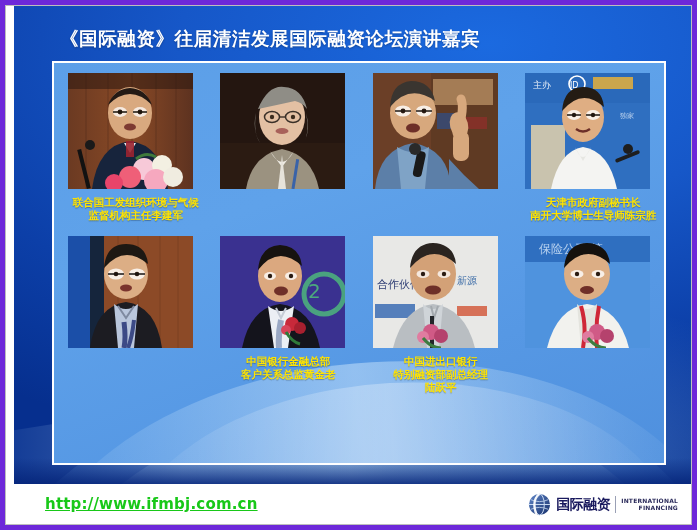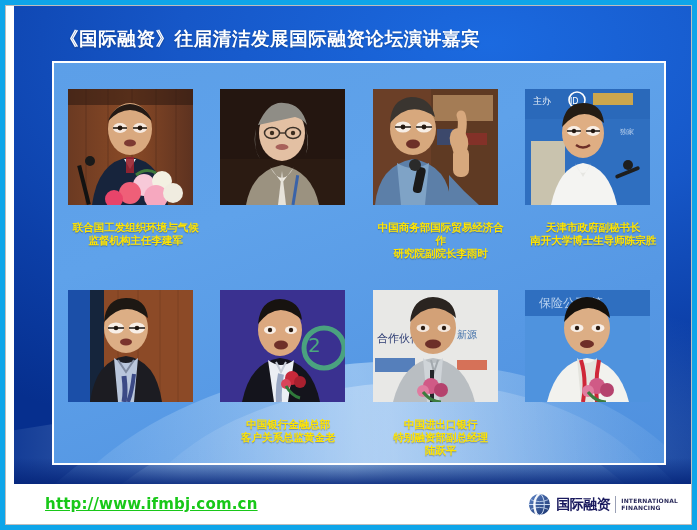--- a/index.html
+++ b/index.html
@@ -1,20 +1,20 @@
 <!DOCTYPE html>
 <html><head>
 <meta charset="utf-8">
 <style>
   html,body{margin:0;padding:0;background:#c8c8c8;}
   body{font-family:"DejaVu Sans","Liberation Sans",sans-serif;}
 
   .canvas{
     position:relative;width:697px;height:530px;overflow:hidden;
-    background:#0ea5e9;
+    background:#6d28d9;
   }
   
   .sheet{
     position:absolute;left:6px;top:6px;width:685px;height:518px;
     background:#ffffff;
     box-shadow:0 0 0 1px #bdbdbd;
   }
   
   .slide{
     position:absolute;left:14px;top:6px;width:677px;height:478px;
@@ -75,21 +75,21 @@
     background:linear-gradient(90deg,rgba(255,255,255,0),rgba(255,255,255,.30),rgba(255,255,255,0));
     transform:rotate(-3deg);
     pointer-events:none;
   }
 
   .grid{position:relative;z-index:2;padding:10px 0 0 0;}
   .row{display:flex;}
   .cell{width:153.5px;box-sizing:border-box;padding:0 4px;}
 
   .photo{
-    width:125px;height:116px;margin:16px auto;
+    width:125px;height:116px;margin:0 auto;
     border:0;display:block;position:relative;overflow:hidden;
     background:#2a2a2a;
   }
   .photo.r2{height:112px;}
   .photo svg{display:block;width:100%;height:100%;}
 
   .cap{
     margin-top:7px;
     color:#ffe400;
     font-size:10.5px;
@@ -110,21 +110,21 @@
     background:#ffffff;
   }
   .url{
     position:absolute;left:31px;top:11px;
     color:#18c818;font-size:15px;font-weight:700;
     text-decoration:underline;letter-spacing:.2px;
     font-family:"DejaVu Sans","Liberation Sans",sans-serif;
   }
   .brand{
     position:absolute;right:13px;top:5px;height:30px;
-    display:flex;align-items:center;gap:5px;
+    display:flex;align-items:center;gap:5px;text-align:right;
   }
   .brand .globe{width:23px;height:23px;display:block;}
   .brand .cn{
     font-size:14px;font-weight:700;color:#1a1a5e;letter-spacing:-.5px;
     line-height:1;filter:blur(.2px);
   }
   .brand .sep{width:1px;height:17px;background:#9aa0b5;}
   .brand .en{
     font-size:6px;line-height:7.5px;color:#2a2a5a;font-weight:700;
     letter-spacing:.2px;
@@ -249,22 +249,20 @@
                 <path d="M2 116 q4 -40 38 -46 q36 6 38 46z" fill="#5c7fa8"></path>
                 <path d="M24 74 q16 10 32 0 l-4 42 h-24z" fill="#7fa3c6"></path>
                 <rect x="42" y="78" width="9" height="26" rx="4" fill="#1a1a1a" transform="rotate(12 46 90)"></rect>
                 <circle cx="42" cy="76" r="6" fill="#2a2a2a"></circle>
                 <ellipse cx="86" cy="52" rx="9" ry="13" fill="#d7a87d" transform="rotate(-14 86 52)"></ellipse>
                 <rect x="80" y="58" width="16" height="30" rx="7" fill="#d7a87d"></rect>
                 <path d="M84 60 q8 -24 4 -34" stroke="#d7a87d" stroke-width="9" fill="none" stroke-linecap="round"></path>
                 <path d="M76 86 q14 16 30 30 l-30 0z" fill="#5c7fa8"></path>
               </svg>
             </div>
-            <div class="cap">中国商务部国际贸易经济合作
-研究院副院长李雨时</div>
           </div>
 
           <div class="cell">
             <div class="photo">
               <svg viewBox="0 0 125 116" preserveAspectRatio="none" aria-hidden="true">
                 <rect width="125" height="116" fill="#2f6fc0"></rect>
                 <rect x="0" y="0" width="125" height="30" fill="#2a69ba"></rect>
                 <text x="8" y="15" font-size="9" fill="#ffffff" opacity=".9" font-family="DejaVu Sans, sans-serif">主办</text>
                 <circle cx="52" cy="11" r="8" fill="none" stroke="#ffffff" stroke-width="1.6"></circle>
                 <text x="45" y="15" font-size="8" fill="#ffffff" font-family="DejaVu Sans, sans-serif">ID</text>

